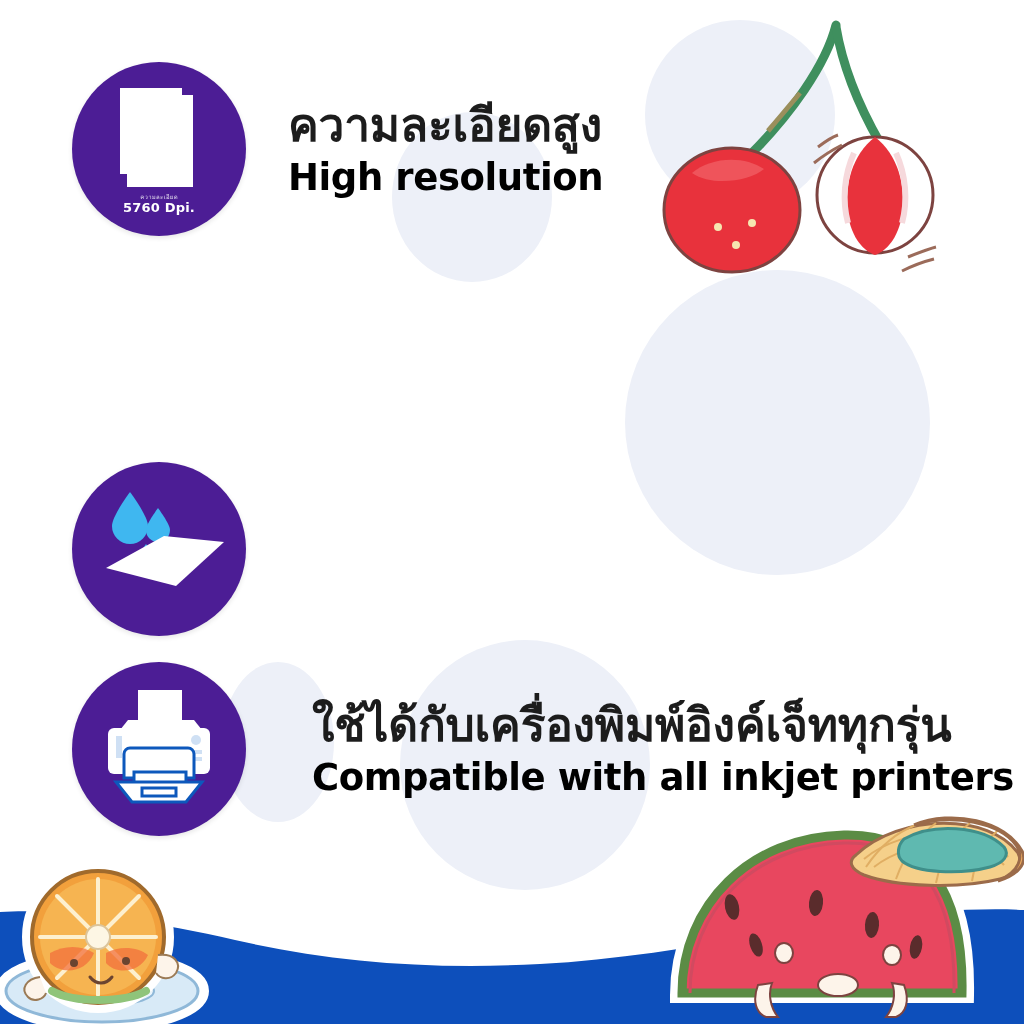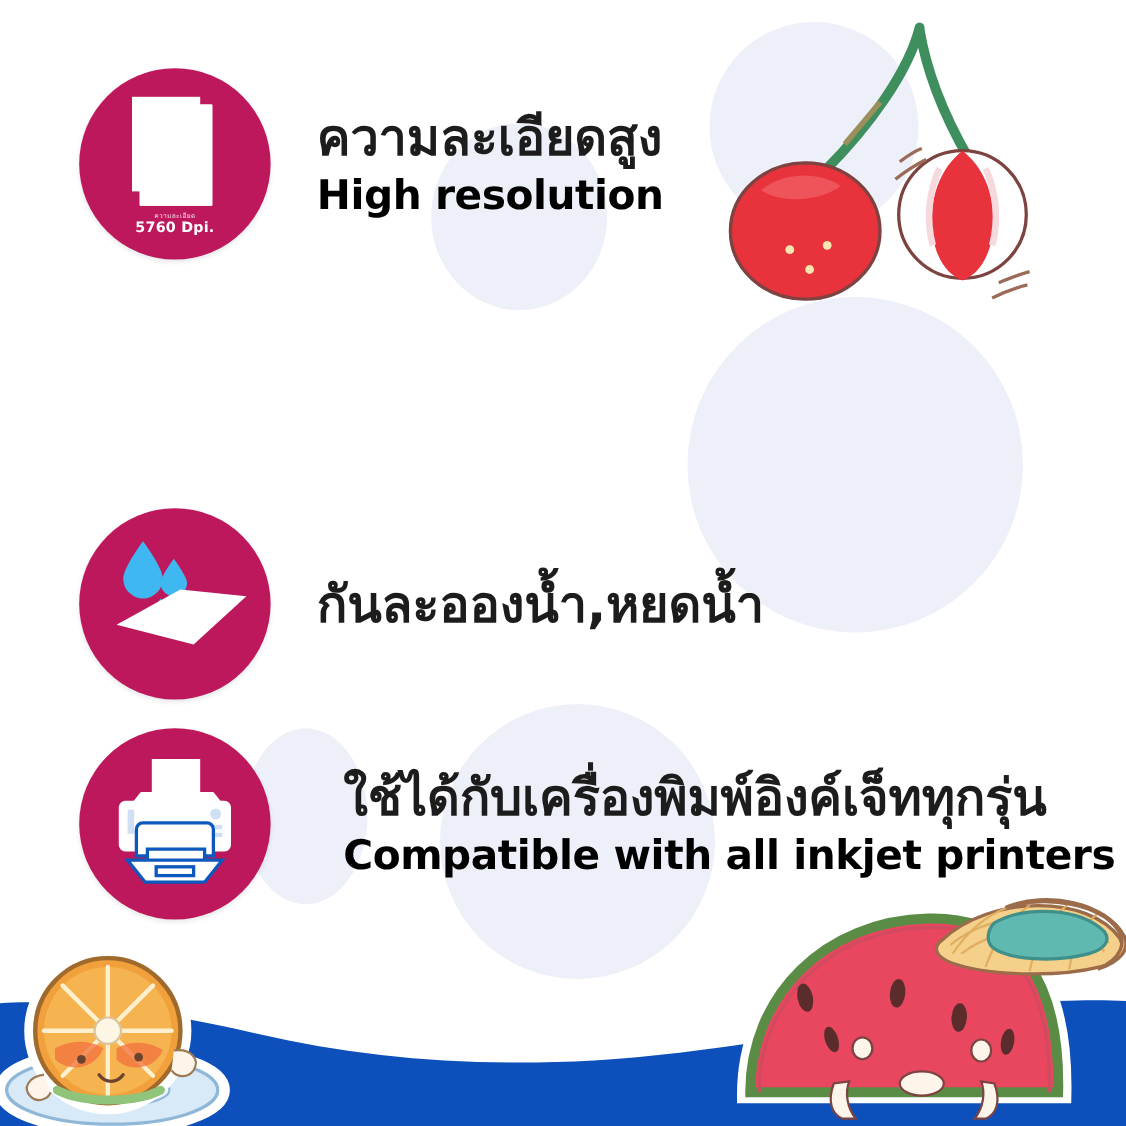--- a/index.html
+++ b/index.html
@@ -52,21 +52,21 @@
   .f1 { left: 72px; top: 62px;  }
   .f2 { left: 72px; top: 262px; }
   .f3 { left: 72px; top: 462px; }
   .f4 { left: 72px; top: 662px; gap: 24px; }
 
   .badge {
     position: relative;
     width: 174px;
     height: 174px;
     border-radius: 50%;
-    background: #be185d;
+    background: #4c1d95;
     flex: 0 0 auto;
     box-shadow: 0 2px 5px rgba(0,0,0,0.10);
   }
   .badge svg { display: block; width: 174px; height: 174px; }
 
   .labels {
     margin-left: 42px;
     display: flex;
     flex-direction: column;
     justify-content: center;
@@ -157,21 +157,20 @@
     <div class="feature f3">
       <div class="badge">
         <svg viewBox="0 0 174 174">
           <path d="M58,30 C58,30 40,54 40,64 a18,18 0 0 0 36,0 C76,54 58,30 58,30 z" fill="#3fb7f0"></path>
           <path d="M86,46 C86,46 74,62 74,68 a12,12 0 0 0 24,0 C98,62 86,46 86,46 z" fill="#3fb7f0"></path>
           <path d="M74,82 l-4,6 l8,0 z" fill="#3fb7f0"></path>
           <path d="M34,106 L92,74 L152,80 L104,124 Z" fill="#ffffff"></path>
         </svg>
       </div>
       <div class="labels">
-        <div class="th">กันละอองน้ำ,หยดน้ำ</div>
       </div>
     </div>
 
     <div class="feature f4">
       <div class="badge">
         <svg viewBox="0 0 174 174">
           <rect x="66" y="28" width="44" height="32" fill="#ffffff"></rect>
           <path d="M56,58 h66 l8,10 h-82 z" fill="#ffffff"></path>
           <rect x="36" y="66" width="102" height="46" rx="6" fill="#ffffff"></rect>
           <rect x="44" y="74" width="6" height="22" fill="#cfe0f4"></rect>

